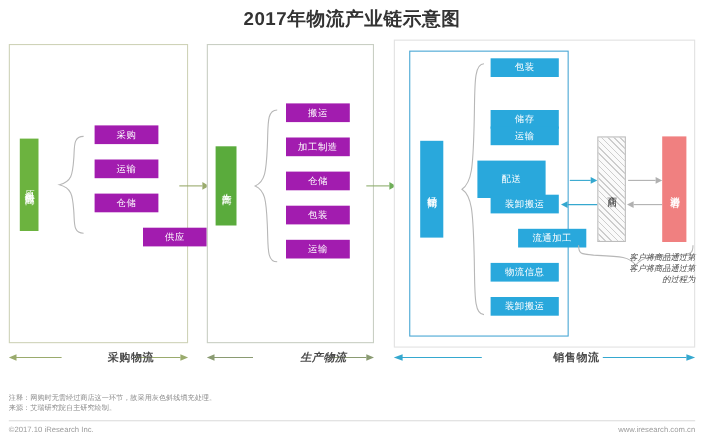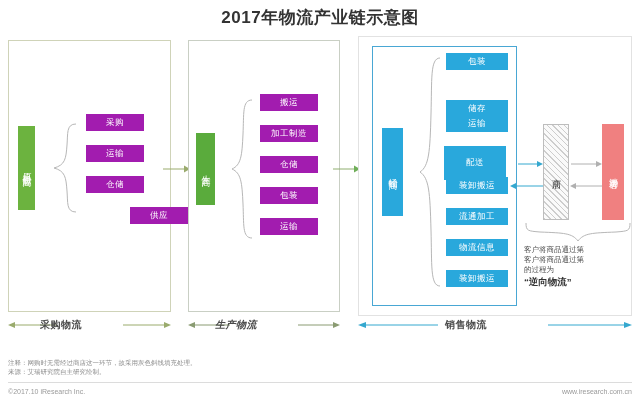--- a/index.html
+++ b/index.html
@@ -119,41 +119,42 @@
     position: absolute;
     left: 602px; top: 124px; width: 22px; height: 96px;
     background: #f08080;
     display: flex; align-items: center; justify-content: center;
     writing-mode: vertical-rl;
     font-size: 9px; color: #ffffff; letter-spacing: 1px;
   }
 
   #reverse-note {
     position: absolute;
-    left: 524px; top: 245px; width: 108px;
-    text-align: left;
+    left: 524px; top: 229px; width: 108px;
+    text-align: right;
     font-size: 7.5px;
     line-height: 10px;
     color: #4d4d4d;
+    font-style: italic;
   }
   #reverse-note .strong {
     display: block;
     font-size: 9.5px;
     font-weight: bold;
     color: #333333;
     margin-top: 2px;
   }
 
   
   .flow-label {
     position: absolute;
     font-size: 10px;
     font-weight: bold;
     color: #4a4a4a;
-    text-align: left;
+    text-align: right;
     letter-spacing: 0.5px;
   }
   #flow-label-procurement { left: 40px;  top: 318px; width: 100px; }
   #flow-label-production  { left: 215px; top: 318px; width: 100px; font-style: italic; }
   #flow-label-sales       { left: 445px; top: 318px; width: 100px; }
 
   
   #footer-notes {
     position: absolute;
     left: 8px;  top: 358px;
@@ -238,23 +239,23 @@
 
 <div class="brace" style="left:418px; top:56px; width:24px; height:232px;">
   <svg width="24" height="232" viewBox="0 0 24 232">
     <path d="M22,2 C12,2 14,24 13,58 C12,96 11,110 2,116 C11,122 12,136 13,174 C14,208 12,230 22,230" fill="none" stroke="#b7b7b7" stroke-width="1"></path>
   </svg>
 </div>
 
 <div class="act blue" id="act-p3-0" style="left:446px; top:53px; width:62px; height:17px;">包装</div>
 <div class="act blue" id="act-p3-1" style="left:446px; top:100px; width:62px; height:17px;">储存</div>
 <div class="act blue" id="act-p3-2" style="left:446px; top:115px; width:62px; height:17px;">运输</div>
-<div class="act blue" id="act-p3-3" style="left:444px; top:146px; width:62px; height:34px;">配送</div>
+<div class="act blue" id="act-p3-3" style="left:434px; top:146px; width:62px; height:34px;">配送</div>
 <div class="act blue" id="act-p3-4" style="left:446px; top:177px; width:62px; height:17px;">装卸搬运</div>
-<div class="act blue" id="act-p3-5" style="left:446px; top:208px; width:62px; height:17px;font-family:Liberation Serif, serif;">流通加工</div>
+<div class="act blue" id="act-p3-5" style="left:471px; top:208px; width:62px; height:17px;font-family:Liberation Serif, serif;">流通加工</div>
 <div class="act blue" id="act-p3-6" style="left:446px; top:239px; width:62px; height:17px;">物流信息</div>
 <div class="act blue" id="act-p3-7" style="left:446px; top:270px; width:62px; height:17px;">装卸搬运</div>
 
 <div class="brace" style="left:510px; top:156px; width:124px; height:42px;">
   <svg width="124" height="42" viewBox="0 0 124 42">
 
     <line x1="8" y1="8" x2="27" y2="8" stroke="#35a8cf" stroke-width="1"></line>
     <polygon points="27,5 33,8 27,11" fill="#35a8cf"></polygon>
 
     <line x1="61" y1="8" x2="86" y2="8" stroke="#b0b0b0" stroke-width="1"></line>
@@ -275,21 +276,20 @@
 <div class="brace" style="left:524px; top:222px; width:108px; height:20px;">
   <svg width="108" height="20" viewBox="0 0 108 20">
     <path d="M2,1 C2,9 4,9 16,10 C40,11 48,11 54,19 C60,11 68,11 92,10 C104,9 106,9 106,1" fill="none" stroke="#b7b7b7" stroke-width="1"></path>
   </svg>
 </div>
 
 <div id="reverse-note">
   <span>客户将商品通过第</span><br>
   <span>客户将商品通过第</span><br>
   <span>的过程为</span>
-  <span class="strong">“逆向物流”</span>
 </div>
 
 <div class="brace" style="left:8px; top:319px; width:163px; height:12px;">
   <svg width="163" height="12" viewBox="0 0 163 12">
     <polygon points="0,6 7,3 7,9" fill="#9aab6d"></polygon>
     <line x1="6" y1="6" x2="48" y2="6" stroke="#9aab6d" stroke-width="1"></line>
     <line x1="115" y1="6" x2="156" y2="6" stroke="#9aab6d" stroke-width="1"></line>
     <polygon points="163,6 156,3 156,9" fill="#9aab6d"></polygon>
   </svg>
 </div>

